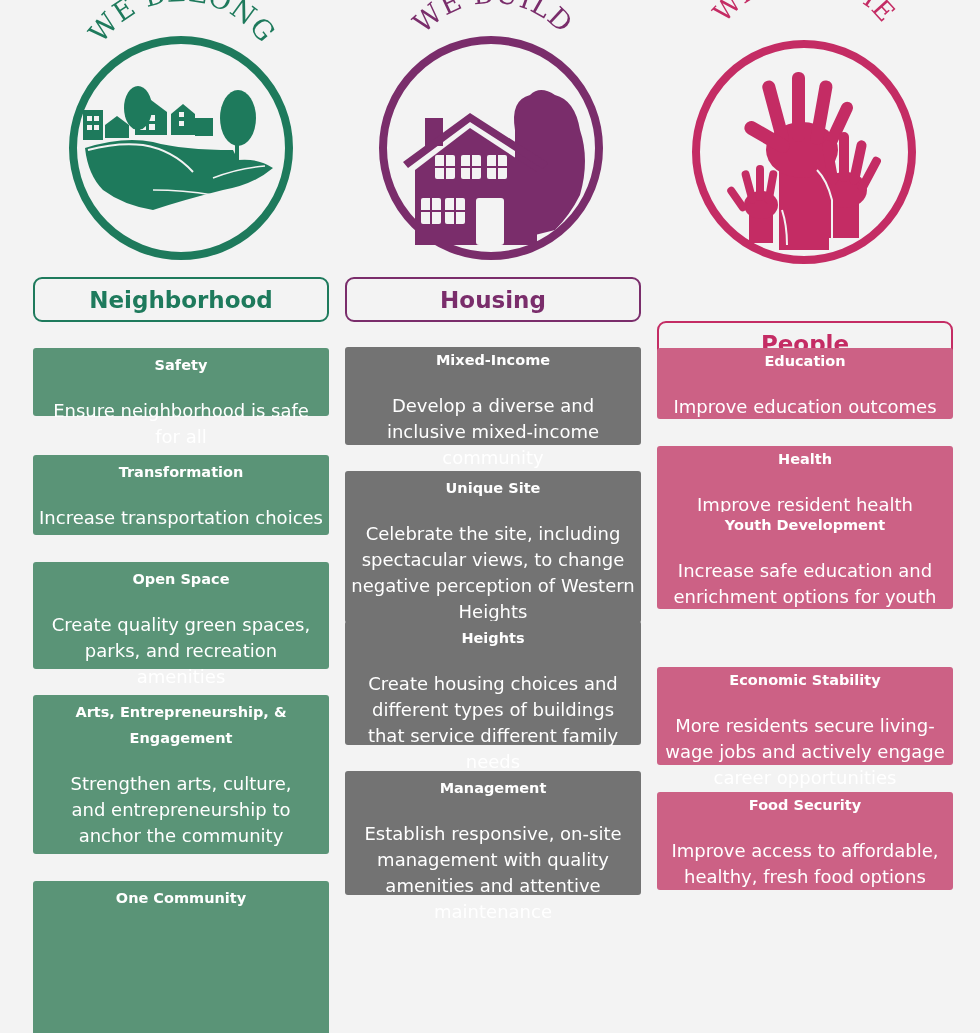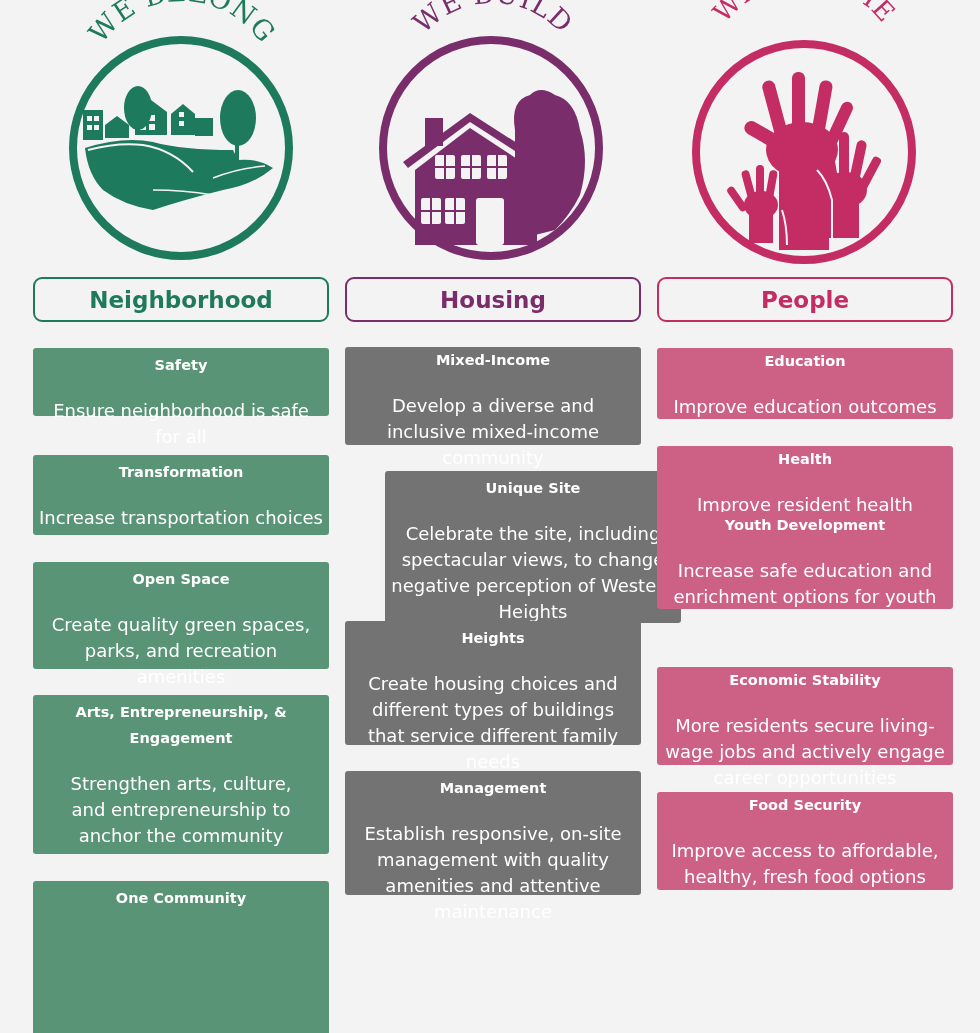--- a/index.html
+++ b/index.html
@@ -140,21 +140,21 @@
       </g>
     </svg>
   </div>
   <div class="header" style="color:#7a2d6b;border-color:#7a2d6b;">Housing</div>
 
   <div class="card" style="top:347px;height:98px;padding-top:0;">
     <div class="t">Mixed-Income</div>
     <div class="gap"></div>
     <div class="d">Develop a diverse and inclusive mixed-income community</div>
   </div>
-  <div class="card" style="top:471px;height:152px;margin-left:40px;">
+  <div class="card" style="top:471px;height:152px;">
     <div class="t">Unique Site</div>
     <div class="gap"></div>
     <div class="d">Celebrate the site, including spectacular views, to change negative perception of Western Heights</div>
   </div>
   <div class="card" style="top:621px;height:124px;">
     <div class="t">Heights</div>
     <div class="gap"></div>
     <div class="d">Create housing choices and different types of buildings that service different family needs</div>
   </div>
   <div class="card" style="top:771px;height:124px;">
@@ -195,21 +195,21 @@
         <ellipse cx="104" cy="205" rx="17" ry="14"></ellipse>
         <rect x="88" y="170" width="8" height="34" rx="4" transform="rotate(-15 92 187)"></rect>
         <rect x="99" y="165" width="8" height="36" rx="4"></rect>
         <rect x="110" y="170" width="8" height="34" rx="4" transform="rotate(10 114 187)"></rect>
         <rect x="76" y="185" width="8" height="28" rx="4" transform="rotate(-35 80 199)"></rect>
       </g>
       <path d="M 160 170 Q 170 180 175 200 L 175 245" fill="none" stroke="#f3f3f3" stroke-width="2"></path>
       <path d="M 125 210 Q 130 225 130 245" fill="none" stroke="#f3f3f3" stroke-width="2"></path>
     </svg>
   </div>
-  <div class="header" style="color:#c42c64;border-color:#c42c64;">People</div>
+  <div class="header" style="color:#c42c64;border-color:#c42c64;margin-top:44px;">People</div>
 
   <div class="card" style="top:348px;height:71px;padding-top:0;">
     <div class="t">Education</div>
     <div class="gap"></div>
     <div class="d">Improve education outcomes</div>
   </div>
   <div class="card" style="top:446px;height:71px;padding-top:0;">
     <div class="t">Health</div>
     <div class="gap"></div>
     <div class="d">Improve resident health outcomes</div>

